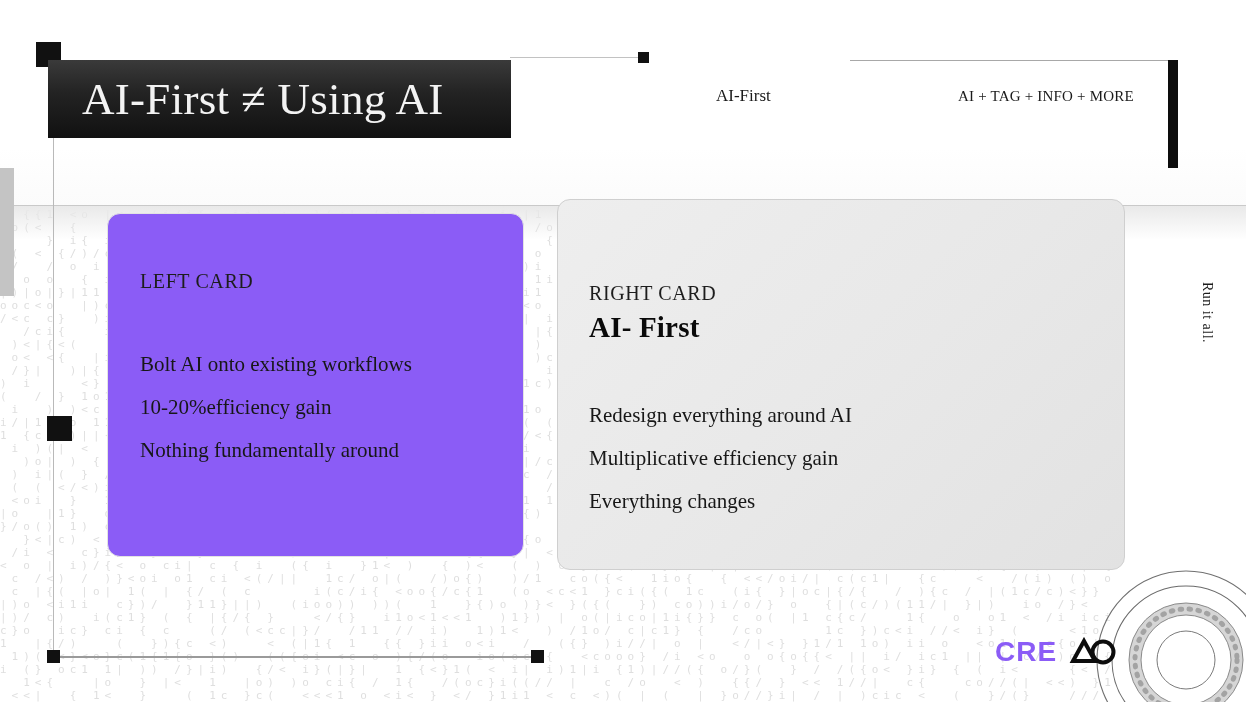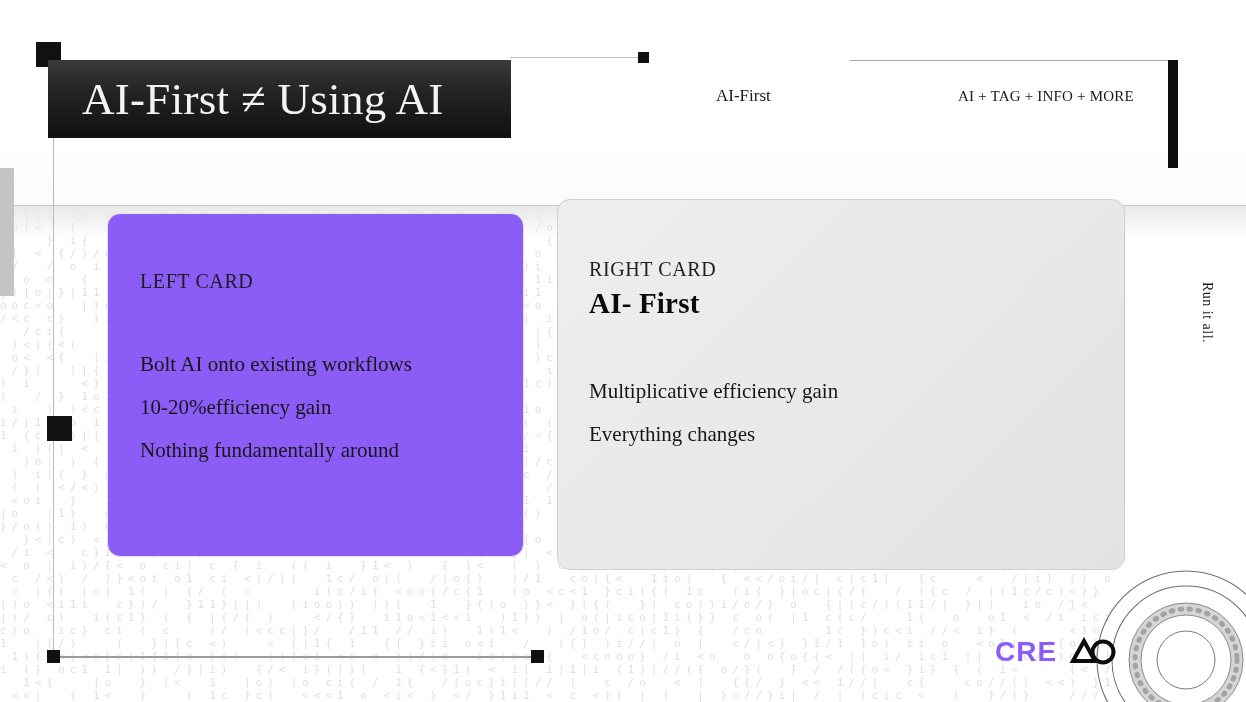--- a/index.html
+++ b/index.html
@@ -179,21 +179,21 @@
   }
   .card-right {
     left: 557px;
     top: 199px;
     width: 568px;
     height: 371px;
     background: linear-gradient(135deg, #eeeeee 0%, #e8e8e8 55%, #e2e2e2 100%);
     border: 1px solid #cfcfcf;
   }
   .card-inner { padding: 56px 0 0 32px; }
-  .card-right .card-inner { padding: 58px 0 0 31px; }
+  .card-right .card-inner { padding: 82px 0 0 31px; }
 
   .card-eyebrow {
     font-size: 20px;
     color: #1d1d1d;
     letter-spacing: .6px;
     margin: 0 0 6px 0;
     font-family: "Liberation Serif", "DejaVu Serif", serif;
   }
   .card-heading {
     font-size: 29px;
@@ -298,20 +298,21 @@
         <li>Nothing fundamentally around</li>
       </ul>
     </div>
   </div>
 
   <div class="card card-right">
     <div class="card-inner">
       <p class="card-eyebrow">RIGHT CARD</p>
       <p class="card-heading">AI- First</p>
       <ul class="card-lines">
+        <li>Redesign everything around AI</li>
         <li>Multiplicative efficiency gain</li>
         <li>Everything changes</li>
       </ul>
     </div>
   </div>
 
   <div class="vertical-text">Run it all.</div>
 
   <svg class="rings" viewBox="0 0 180 180">
     <circle cx="90" cy="92" r="89" fill="none" stroke="#707070" stroke-width="1.1"></circle>

